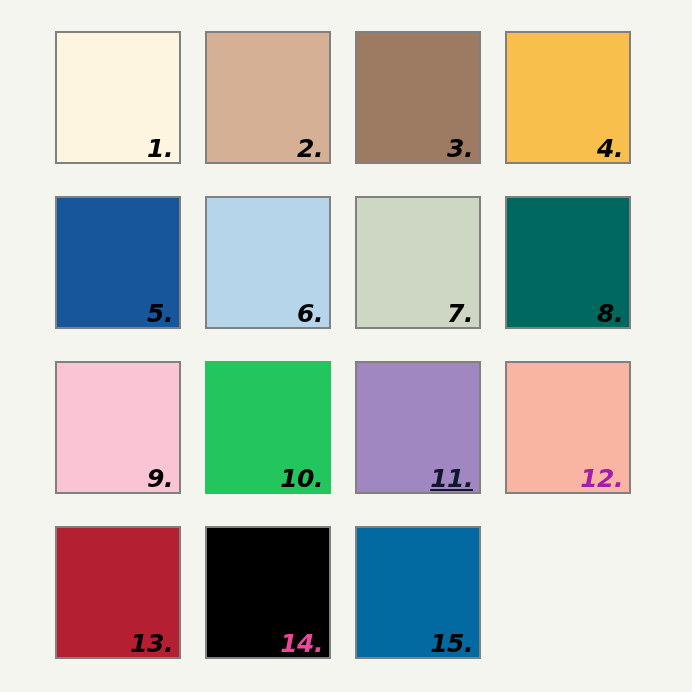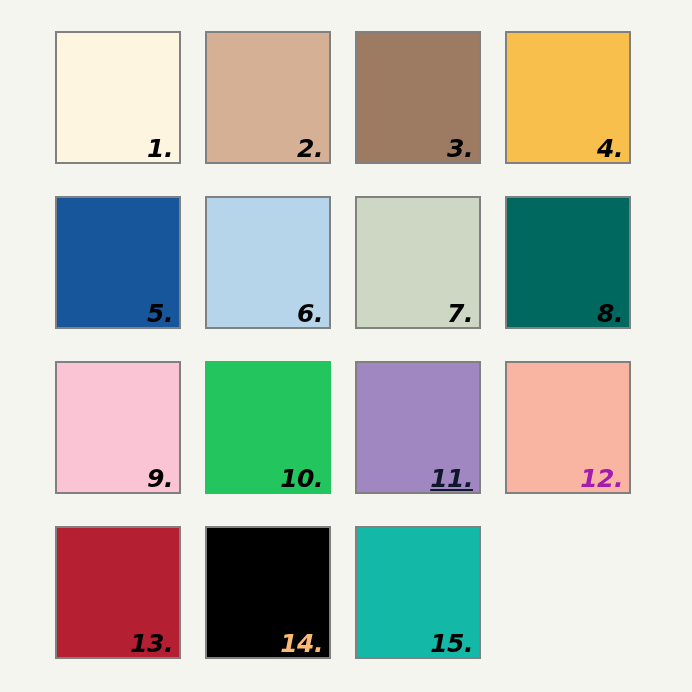--- a/index.html
+++ b/index.html
@@ -93,19 +93,19 @@
     <div class="swatch" style="background-color: rgb(160, 135, 194);">
       <span class="swatch-label" style="color: #0f172a; text-decoration: underline;">11.</span>
     </div>
     <div class="swatch" style="background-color: rgb(249, 181, 162);">
       <span class="swatch-label" style="color: #a21caf;">12.</span>
     </div>
     <div class="swatch" style="background-color: rgb(180, 31, 50); text-decoration: underline;">
       <span class="swatch-label" style="color: rgb(0, 0, 0);">13.</span>
     </div>
     <div class="swatch" style="background-color: rgb(0, 0, 0);">
-      <span class="swatch-label light" style="color: #fdba74;">14.</span>
+      <span class="swatch-label light" style="color: #ec4899;">14.</span>
     </div>
-    <div class="swatch" style="background-color: #14b8a6;">
+    <div class="swatch" style="background-color: #0369a1;">
       <span class="swatch-label" style="color: rgb(0, 0, 0);">15.</span>
     </div>
     <div class="cell-empty"></div>
   </div>
 
 </body></html>

